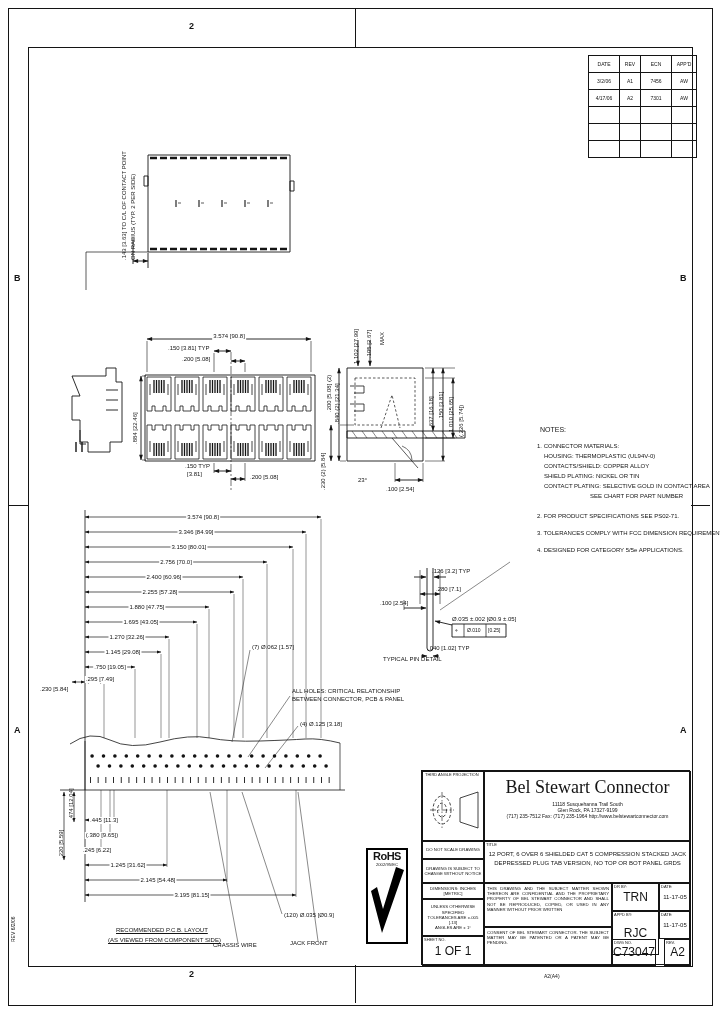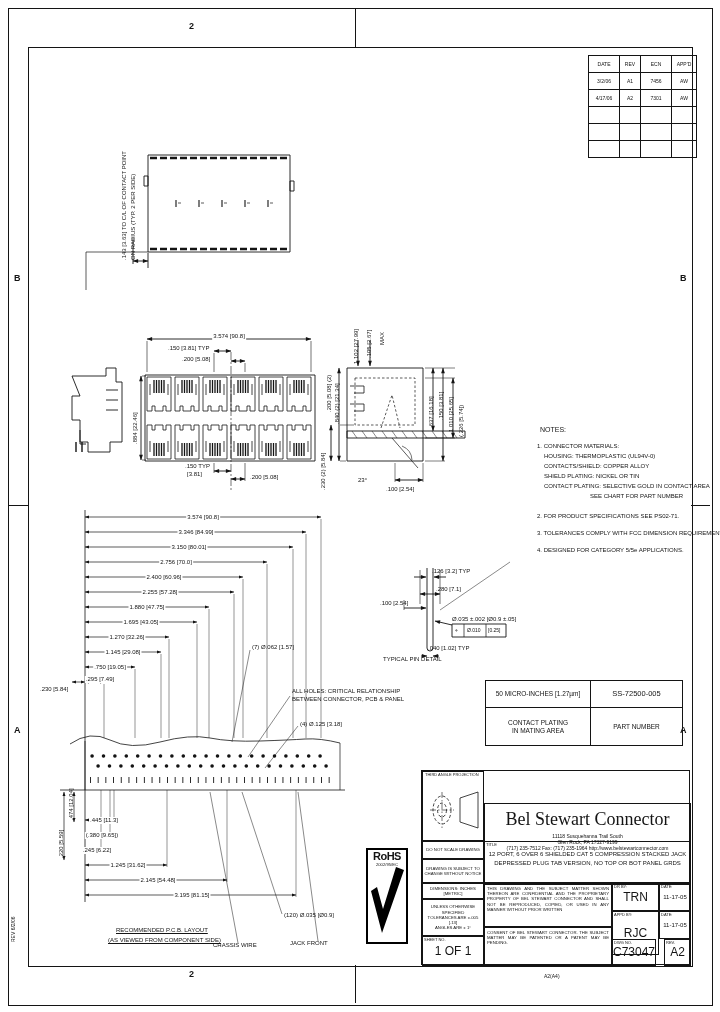--- a/index.html
+++ b/index.html
@@ -303,29 +303,20 @@
         </tr>
     <tr>
           <td></td>
           <td></td>
           <td></td>
           <td></td>
         </tr>
   </tbody>
     </table>
 
-  <div class="ptbl">
-    <div class="cell" style="left:0;top:0;width:105px;height:27px;border-right:1px solid #141414;border-bottom:1px solid #141414;">50 MICRO-INCHES [1.27µm]</div>
-    <div class="cell" style="left:105px;top:0;width:91px;height:27px;border-bottom:1px solid #141414;font-size:7.5px;">SS-72500-005</div>
-    <div class="cell" style="left:0;top:27px;width:105px;height:37px;border-right:1px solid #141414;flex-direction:column;">
-      <span>CONTACT PLATING</span>
-      <span>IN MATING AREA</span>
-    </div>
-    <div class="cell" style="left:105px;top:27px;width:91px;height:37px;">PART NUMBER</div>
-  </div>
 
   <div class="rohs">
     <div class="r1">RoHS</div>
     <div class="r2">2002/95/EC</div>
     <svg width="38" height="70" style="position:static;display:block;margin:0 auto;">
       <path d="M3,24 L14,66 L36,3 L28,0 L15,42 L9,20 Z" fill="#000"></path>
     </svg>
   </div>
 
   <div class="tb">
@@ -335,21 +326,21 @@
       <svg width="60" height="60" style="position:absolute;left:1px;top:8px;">
         <g stroke="#141414" fill="none" stroke-width="0.8">
           <ellipse cx="18" cy="30" rx="9" ry="14" stroke-dasharray="3 2"></ellipse>
           <ellipse cx="18" cy="30" rx="4.5" ry="7" stroke-dasharray="3 2"></ellipse>
           <path d="M18,12v36 M6,30h24" stroke-width="0.6" stroke-dasharray="6 2 1.5 2"></path>
           <path d="M36,18 L54,12 V48 L36,42 Z"></path>
         </g>
       </svg>
     </div>
 
-    <div class="cell" style="left:62px;top:0;width:207px;height:82px;text-align:center;margin-top:32px;">
+    <div class="cell" style="left:62px;top:0;width:207px;height:70px;text-align:center;">
       <div style="font-family:'Liberation Serif',serif;font-size:18px;line-height:22px;margin-top:4px;">Bel Stewart Connector</div>
       <div class="t5" style="margin-top:3px;">11118 Susquehanna Trail South</div>
       <div class="t5">Glen Rock, PA 17327-9199</div>
       <div class="t5">(717) 235-7512   Fax: (717) 235-1964      http://www.belstewartconnector.com</div>
     </div>
 
     <div class="cell cen t4" style="left:0;top:70px;width:62px;height:18px;">DO NOT SCALE DRAWING</div>
 
     <div class="cell cen" style="left:0;top:88px;width:62px;height:24px;flex-direction:column;">
       <span class="t4">DRAWING IS SUBJECT TO</span>

